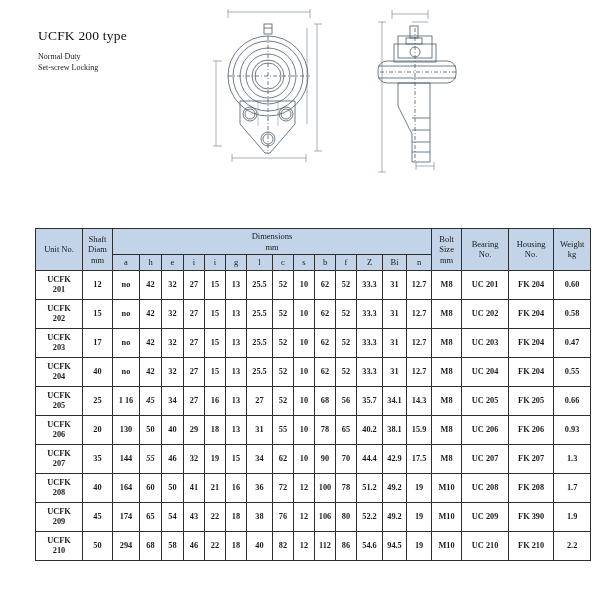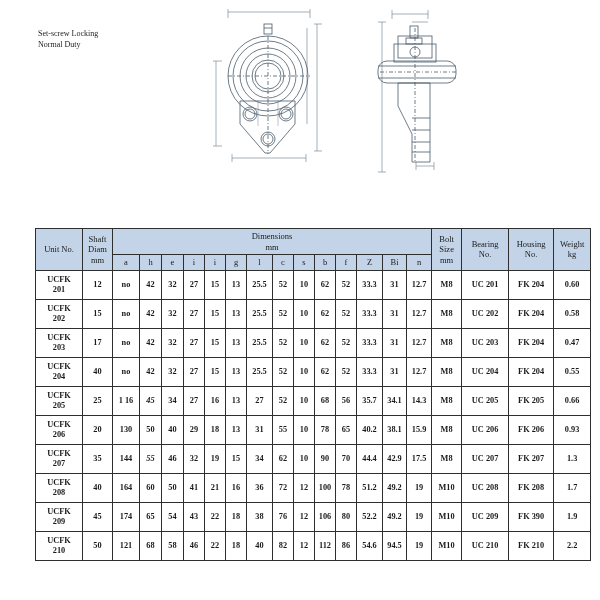--- a/index.html
+++ b/index.html
@@ -91,22 +91,23 @@
 
   .hdr-dim { font-size: 9px; line-height: 11px; margin-left: 12px; }
   .hdr-sym { font-size: 9px; font-weight: bold; }
 </style>
 </head>
 <body>
 
 <div class="top-section">
 
   <div class="title-block">
+    <div class="main-title">UCFK 200 type</div>
+    <div class="sub-line">Normal Duty</div>
     <div class="sub-line">Set-screw Locking</div>
-    <div class="sub-line">Normal Duty</div>
   </div>
 
   <div class="drawing drawing-front">
     <svg width="120" height="175" viewBox="0 0 120 175" xmlns="http://www.w3.org/2000/svg">
       <g fill="none" stroke="#6a7b8c" stroke-width="0.6">
 
         <line x1="18" y1="6" x2="100" y2="6"></line>
         <line x1="18" y1="3" x2="18" y2="12"></line>
         <line x1="100" y1="3" x2="100" y2="12"></line>
 
@@ -498,21 +499,21 @@
           <td>UC 209</td>
           <td>FK 390</td>
           <td>1.9</td>
         </tr>
         <tr>
           <td class="unit-cell">
             <div>UCFK</div>
             <div>210</div>
           </td>
           <td>50</td>
-          <td>121</td>
+          <td>294</td>
           <td>68</td>
           <td>58</td>
           <td>46</td>
           <td>22</td>
           <td>18</td>
           <td>40</td>
           <td>82</td>
           <td>12</td>
           <td>112</td>
           <td>86</td>

